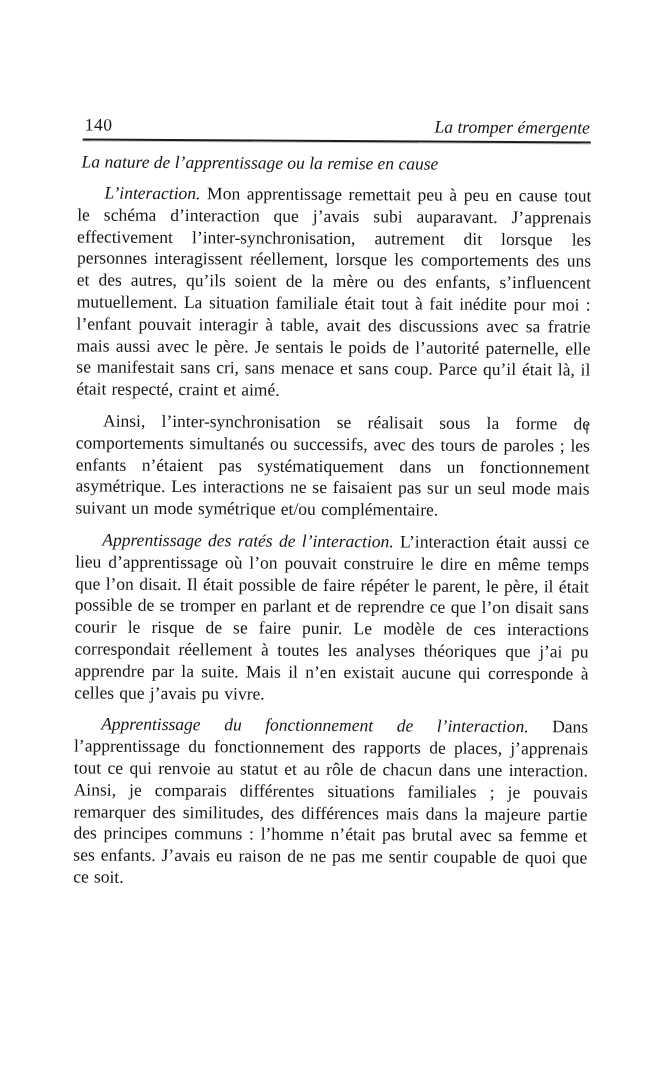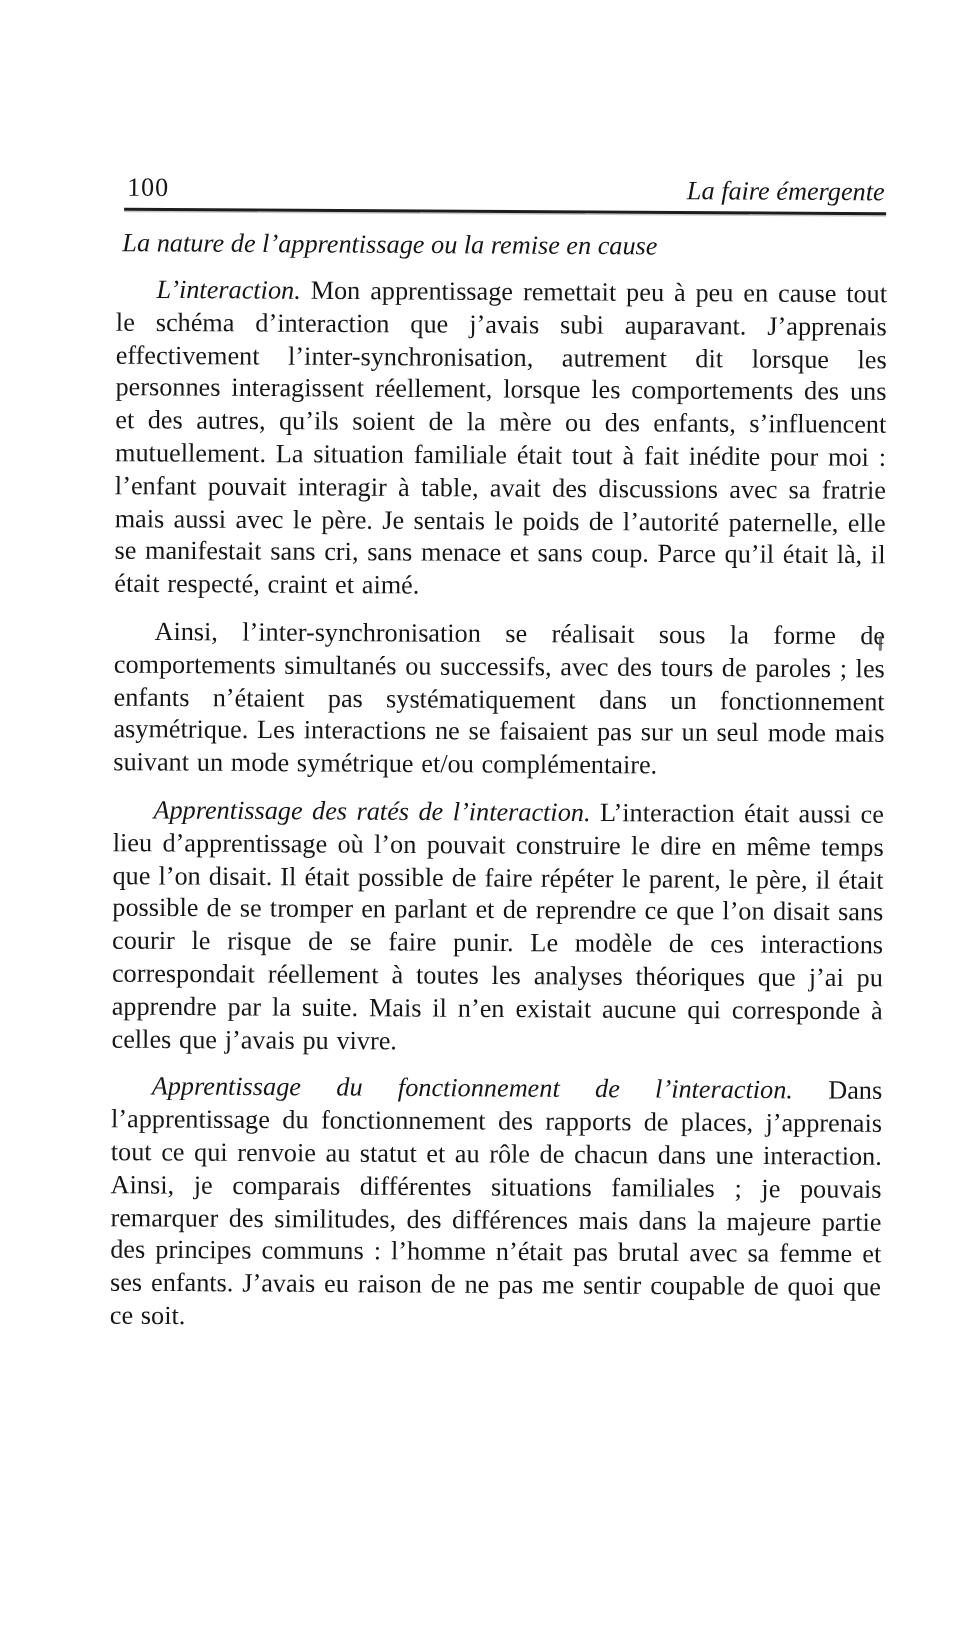--- a/index.html
+++ b/index.html
@@ -84,22 +84,22 @@
     opacity: 0.75;
   }
 </style>
 </head>
 <body>
 
 <div class="page">
   <div class="content">
 
     <div class="header">
-      <span class="page-number">100</span>
-      <span class="running-title">La faire émergente</span>
+      <span class="page-number">140</span>
+      <span class="running-title">La tromper émergente</span>
     </div>
 
     <div class="header-rule"></div>
 
     <div class="section-title">La nature de l’apprentissage ou la remise en cause</div>
 
     <div class="body-text">
 
       <p class="para"><span class="lead">L’interaction.</span><span> Mon apprentissage remettait peu à peu en cause tout le schéma d’interaction que j’avais subi auparavant. J’apprenais effectivement l’inter-synchronisation, autrement dit lorsque les personnes interagissent réellement, lorsque les comportements des uns et des autres, qu’ils soient de la mère ou des enfants, s’influencent mutuellement. La situation familiale était tout à fait inédite pour moi&nbsp;: l’enfant pouvait interagir à table, avait des discussions avec sa fratrie mais aussi avec le père. Je sentais le poids de l’autorité paternelle, elle se manifestait sans cri, sans menace et sans coup. Parce qu’il était là, il était respecté, craint et aimé.</span></p>
 

